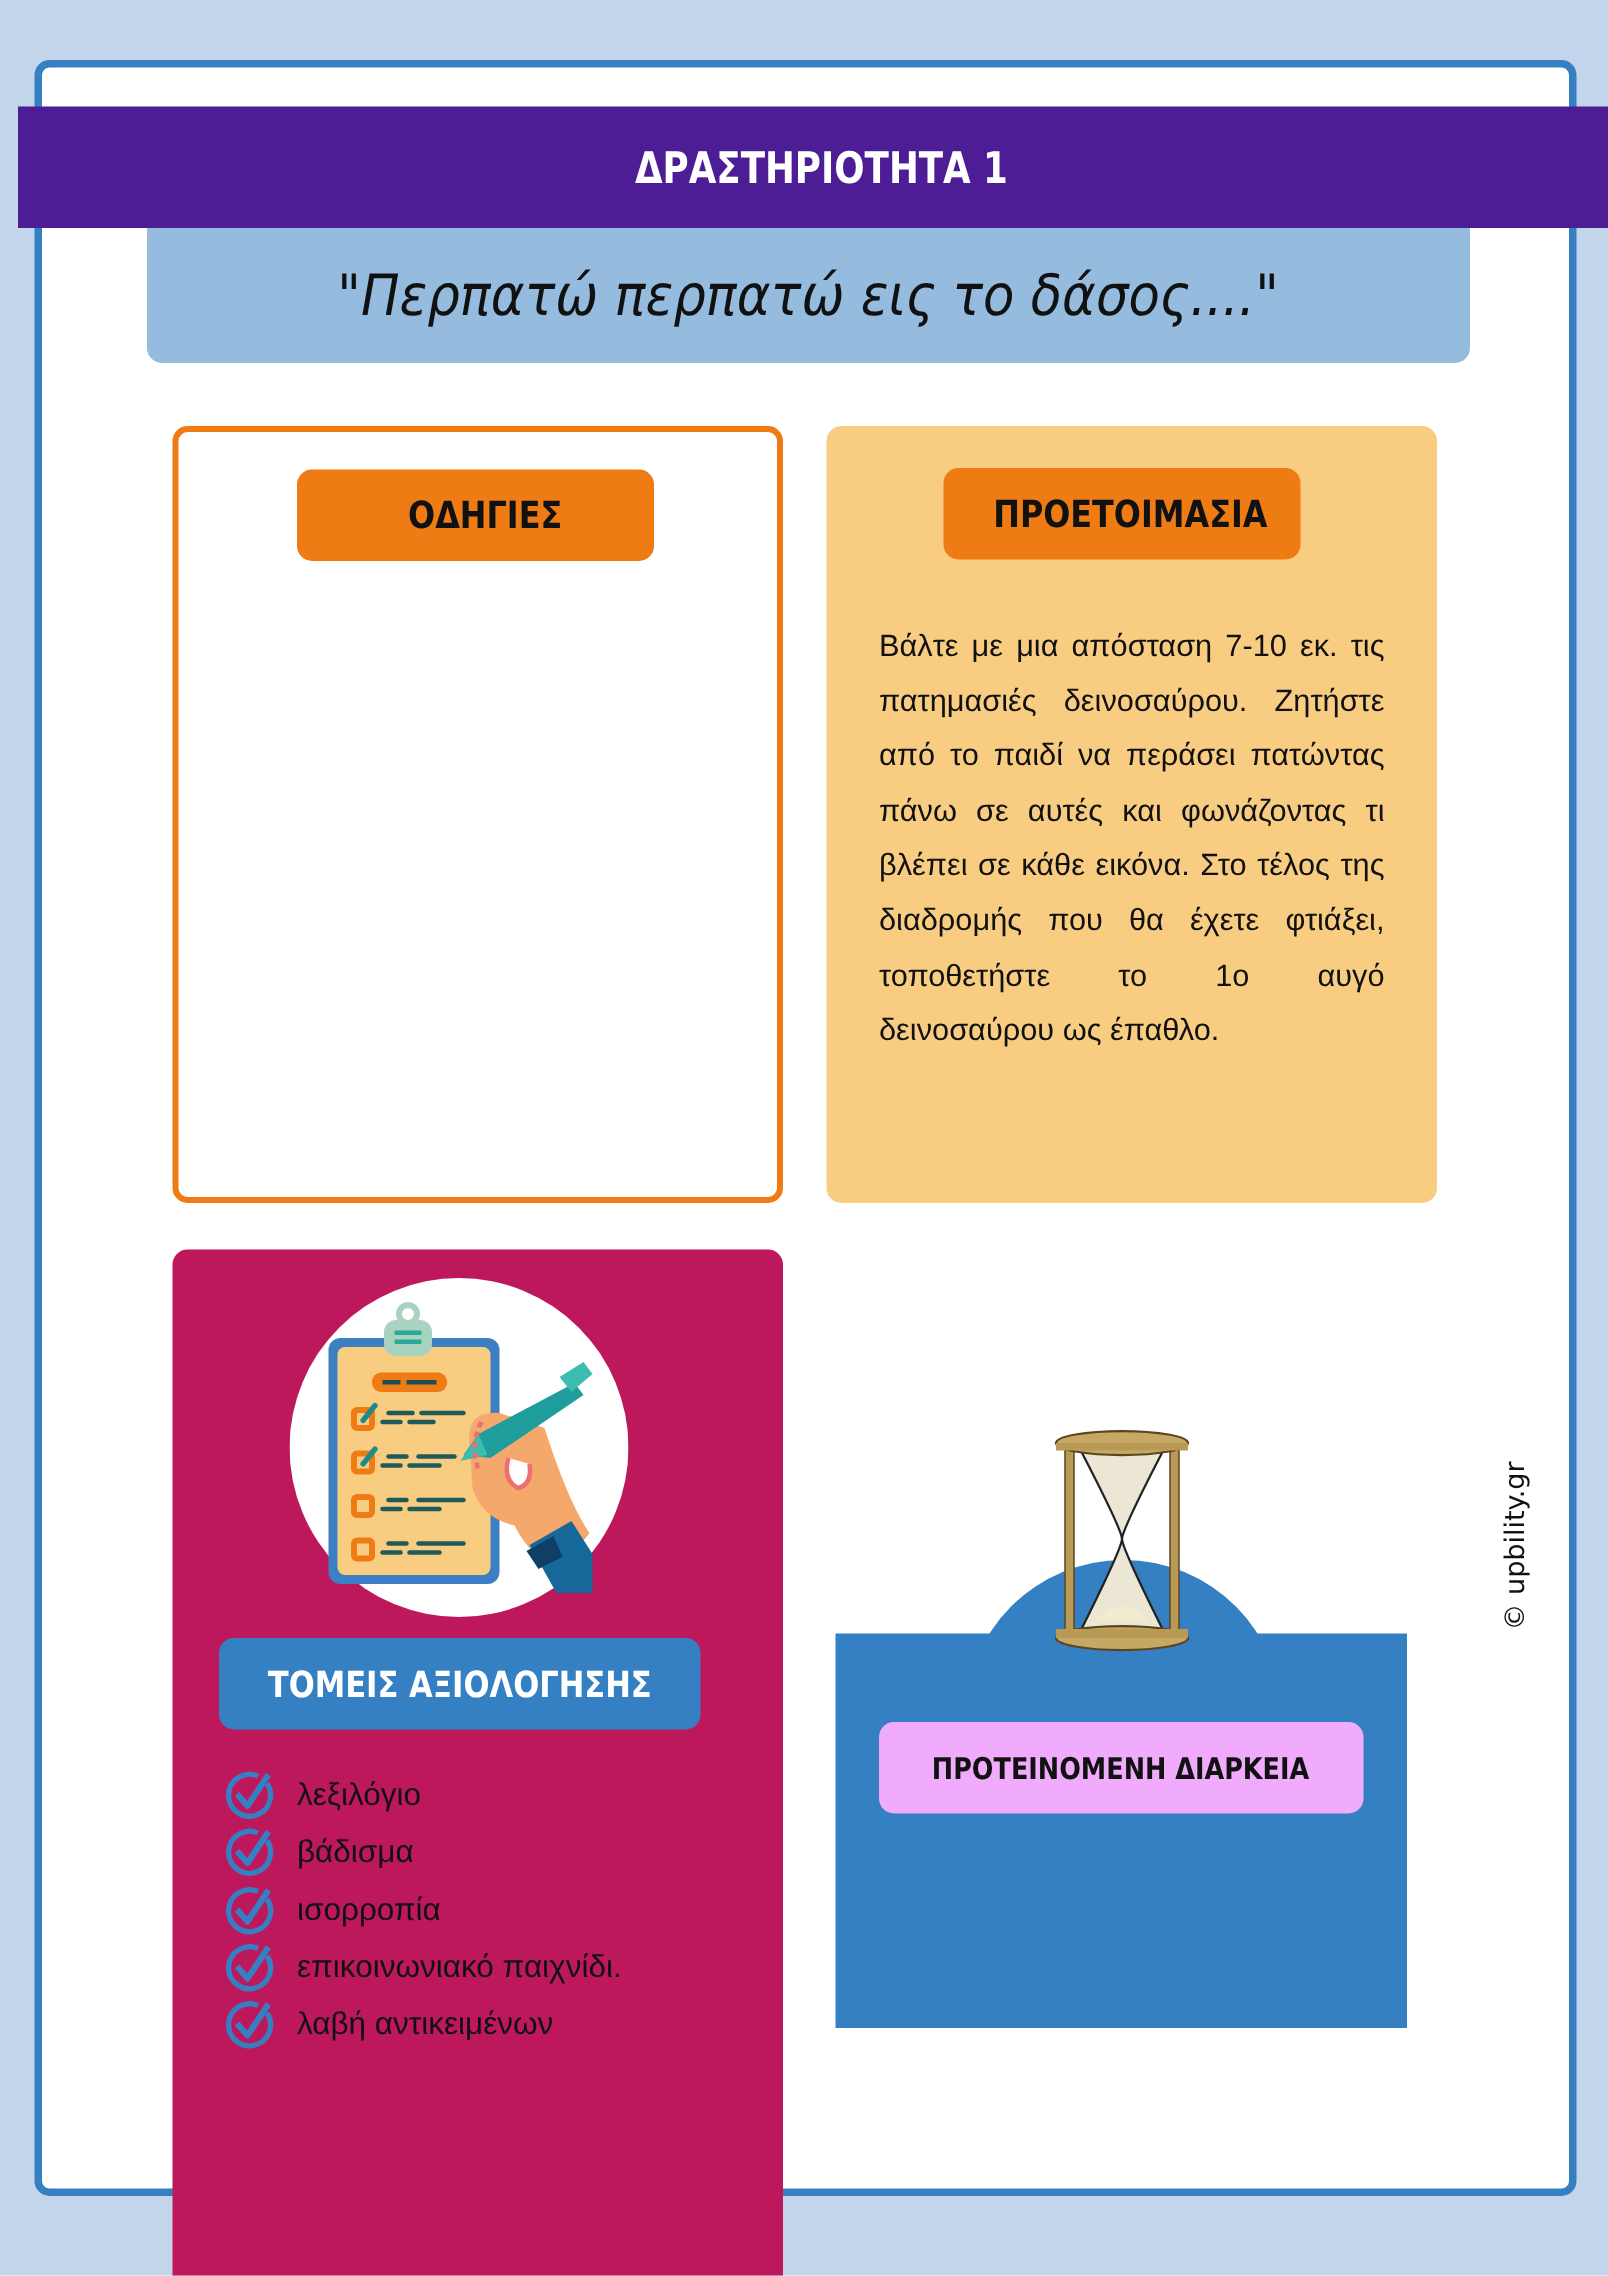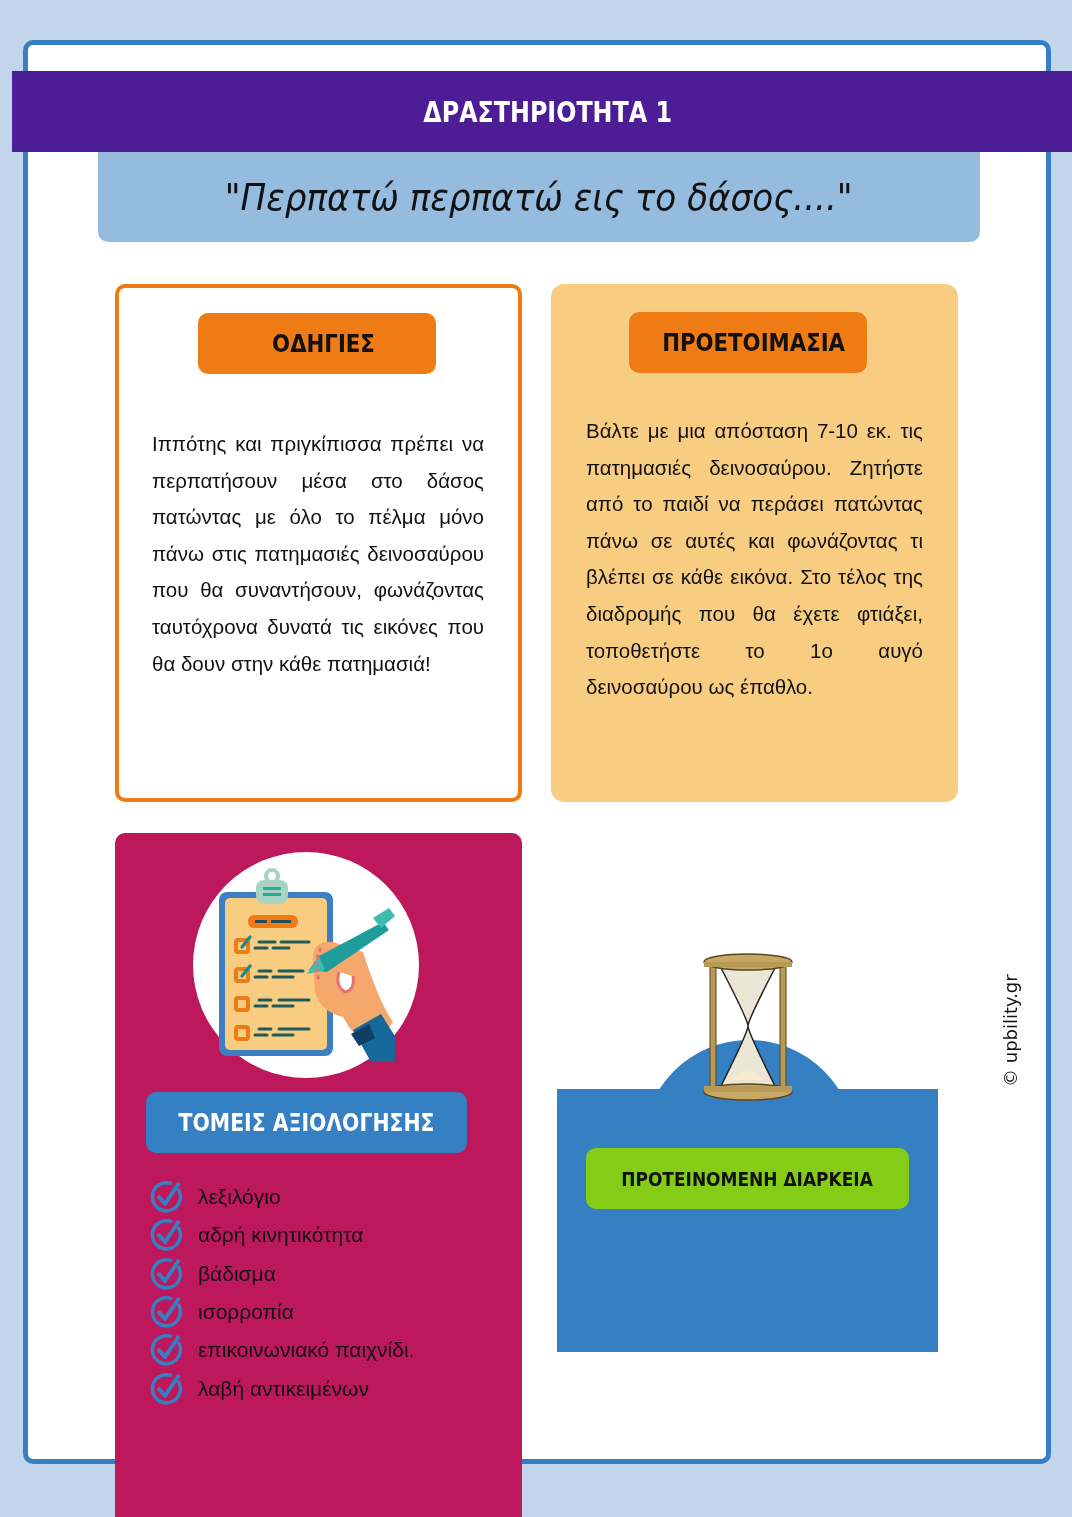--- a/index.html
+++ b/index.html
@@ -56,21 +56,20 @@
   .card-instructions {
     left: 115px; top: 284px;
     width: 407px; height: 518px;
     border: 4px solid #ef7b14;
     background: #ffffff;
   }
   .card-prep {
     left: 551px; top: 284px;
     width: 407px; height: 518px;
     background: #f8cd82;
-    border-radius: 13px;
   }
   .card-eval {
     left: 115px; top: 833px;
     width: 407px; height: 728px;
     background: #be185d;
     text-align: center;
   }
   .pill {
     position: absolute;
     border-radius: 10px;
@@ -127,21 +126,21 @@
     border-radius: 50%;
     background: #3580c3;
   }
   .duration .rect {
     position: absolute;
     left: 0; top: 49px;
     width: 381px; height: 263px;
     background: #3580c3;
   }
   .pill-light {
-    background: #84cc16;
+    background: #f0abfc;
     color: #111;
     font-size: 20px;
     height: 61px;
   }
   .big-num {
     position: absolute;
     left: 0; width: 381px;
     top: 190px;
     text-align: center;
     font-family: "DejaVu Serif", serif;
@@ -176,21 +175,20 @@
 </div>
 
 <div class="subtitle-box">
   <span class="subtitle">"Περπατώ περπατώ εις το δάσος...."</span>
 </div>
 
 <div class="card card-instructions">
   <div class="pill pill-orange" style="left:79px; top:25px; width:238px;">
     <span>ΟΔΗΓΙΕΣ</span>
   </div>
-  <p class="body-text" style="left:33px; top:138px; width:332px;">Ιππότης και πριγκίπισσα πρέπει να περπατήσουν μέσα στο δάσος πατώντας με όλο το πέλμα μόνο πάνω στις πατημασιές δεινοσαύρου που θα συναντήσουν, φωνάζοντας ταυτόχρονα δυνατά τις εικόνες που θα δουν στην κάθε πατημασιά!</p>
 </div>
 
 <div class="card card-prep">
   <div class="pill pill-orange" style="left:78px; top:28px; width:238px;">
     <span>ΠΡΟΕΤΟΙΜΑΣΙΑ</span>
   </div>
   <p class="body-text" style="left:35px; top:129px; width:337px;">Βάλτε με μια απόσταση 7-10 εκ. τις πατημασιές δεινοσαύρου. Ζητήστε από το παιδί να περάσει πατώντας πάνω σε αυτές και  φωνάζοντας τι βλέπει σε κάθε εικόνα. Στο τέλος της διαδρομής που θα έχετε φτιάξει, τοποθετήστε το 1ο αυγό δεινοσαύρου ως έπαθλο.</p>
 </div>
 
 <div class="card card-eval">
@@ -253,27 +251,20 @@
           <path d="M30 10 A14 14 0 1 1 24 5" fill="none" stroke="#3580c3" stroke-width="3.5"></path>
           <path d="M10 17 L17 25 L31 4" fill="none" stroke="#3580c3" stroke-width="4" stroke-linejoin="round"></path>
         </svg>
       <span>λεξιλόγιο</span>
     </li>
     <li>
       <svg class="chk" viewBox="0 0 36 36">
           <path d="M30 10 A14 14 0 1 1 24 5" fill="none" stroke="#3580c3" stroke-width="3.5"></path>
           <path d="M10 17 L17 25 L31 4" fill="none" stroke="#3580c3" stroke-width="4" stroke-linejoin="round"></path>
         </svg>
-      <span>αδρή κινητικότητα</span>
-    </li>
-    <li>
-      <svg class="chk" viewBox="0 0 36 36">
-          <path d="M30 10 A14 14 0 1 1 24 5" fill="none" stroke="#3580c3" stroke-width="3.5"></path>
-          <path d="M10 17 L17 25 L31 4" fill="none" stroke="#3580c3" stroke-width="4" stroke-linejoin="round"></path>
-        </svg>
       <span>βάδισμα</span>
     </li>
     <li>
       <svg class="chk" viewBox="0 0 36 36">
           <path d="M30 10 A14 14 0 1 1 24 5" fill="none" stroke="#3580c3" stroke-width="3.5"></path>
           <path d="M10 17 L17 25 L31 4" fill="none" stroke="#3580c3" stroke-width="4" stroke-linejoin="round"></path>
         </svg>
       <span>ισορροπία</span>
     </li>
     <li>

